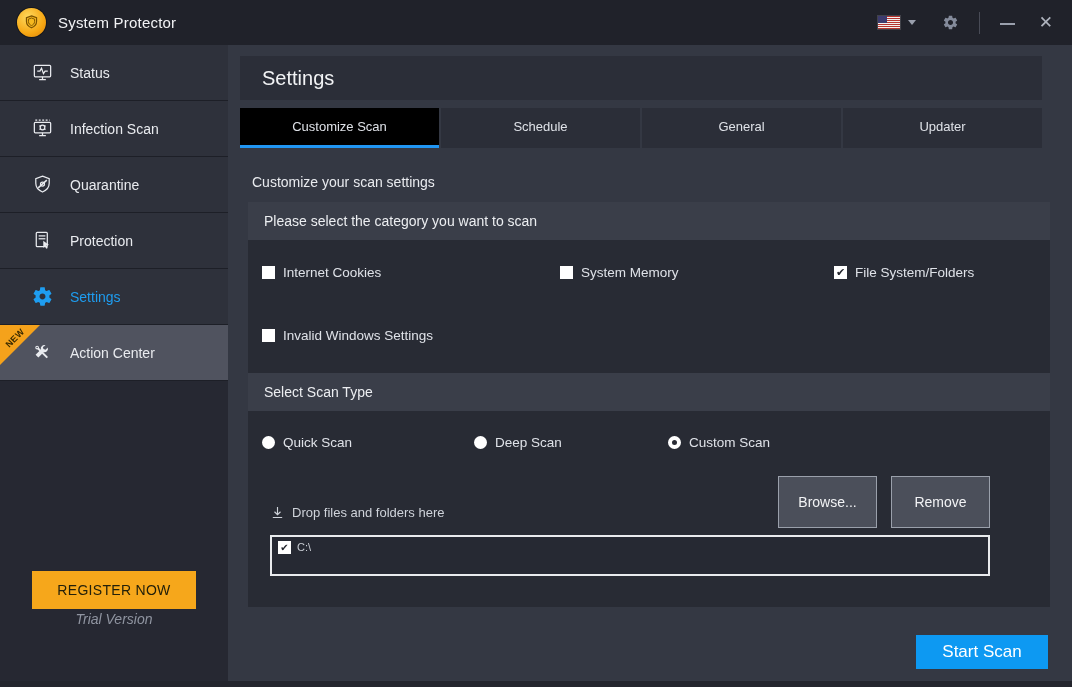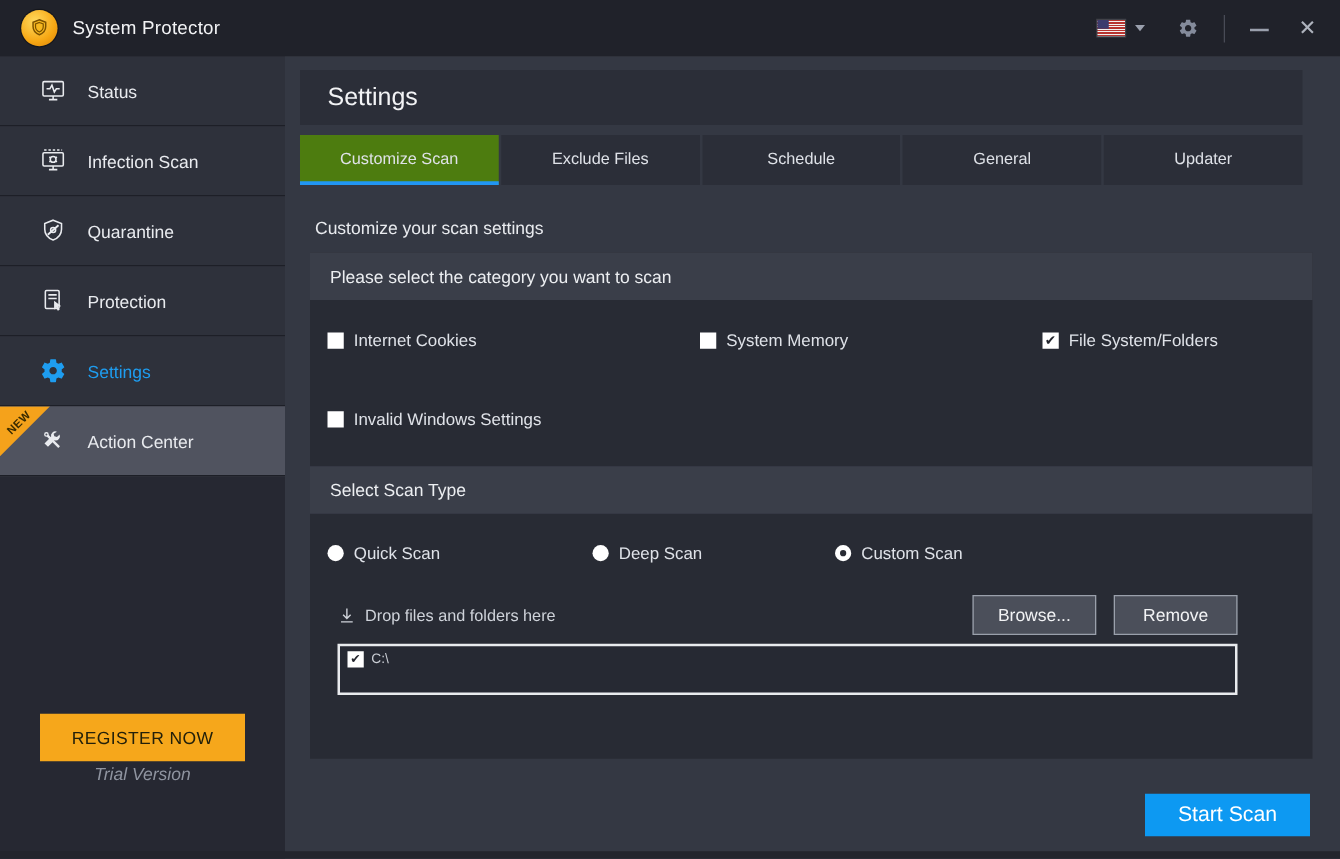--- a/index.html
+++ b/index.html
@@ -50,21 +50,21 @@
 
   
   .main { position:absolute; top:45px; left:228px; width:844px; height:642px; background:#343843; }
   .page-strip { margin:11px 30px 0 12px; height:44px; background:#2b2e38;
                 display:flex; align-items:center; padding-left:22px; }
   .page-title { font-size:20px; color:#f2f3f5; font-weight:normal; }
 
   .tabs { margin:8px 30px 0 12px; height:40px; display:flex; gap:2px; }
   .tab { flex:1; background:#2b2e38; display:flex; align-items:center; justify-content:center;
          font-size:13px; color:#dfe2e8; cursor:pointer; border-bottom:3px solid transparent; }
-  .tab.active { background:#4d7c0f; border-bottom:3px solid #2196f3; }
+  .tab.active { background:#000000; border-bottom:3px solid #2196f3; }
 
   .subtitle { margin:26px 0 0 24px; font-size:14px; color:#e9ebef; }
 
   .panel { margin:12px 22px 0 20px; height:405px; background:#282b34; }
   .sec-header { height:38px; background:#3a3e49; display:flex; align-items:center;
                 padding-left:16px; font-size:14px; color:#eceef1; }
 
   .cb-grid { padding:25px 14px 30px 14px; display:grid;
              grid-template-columns:250px 226px auto; row-gap:25px;gap:48px; }
   .opt { display:flex; align-items:center; gap:8px; cursor:pointer; font-size:13.5px; color:#dfe2e8; }
@@ -75,21 +75,21 @@
   .cb.checked::after { content:"✔"; }
   .cb-sm { width:13px; height:13px; font-size:10px; }
 
   .radio-row { padding:24px 14px 0 14px; display:grid; grid-template-columns:212px 194px auto; }
   .radio { width:13px; height:13px; border-radius:50%; background:#fff; flex:0 0 auto; }
   .radio.selected { background:#282b34; border:4px solid #fff; }
 
   .drop-row { margin:26px 60px 0 22px; display:flex; align-items:flex-end; }
   .drop-label { display:flex; align-items:center; gap:7px; font-size:13px; color:#cfd3da; margin-bottom:8px; }
   .btns { margin-left:auto; display:flex; gap:14px; }
-  .gray-btn { width:99px; height:32px; background:#4b4f5a; border:1px solid #9aa0ab;
+  .gray-btn { width:99px; height:52px; background:#4b4f5a; border:1px solid #9aa0ab;
               color:#f2f3f5; font-family:inherit; font-size:14px; cursor:pointer; }
 
   .listbox { margin:7px 60px 0 22px; height:41px; border:2px solid #e9ebee;
              background:#262933; padding:4px 6px; }
   .path-item { display:flex; align-items:flex-start; gap:6px; font-size:11px; color:#c9cdd4; cursor:pointer; }
 
   .footer { position:absolute; right:24px; bottom:18px; }
   .start-btn { width:132px; height:34px; background:#0d99f2; border:none; color:#fff;
                font-family:inherit; font-size:17px; cursor:pointer; }
 
@@ -201,23 +201,20 @@
   <main class="main">
     <div class="page-strip">
       <h1 class="page-title">Settings</h1>
     </div>
 
     <div class="tabs">
       <div class="tab active">
           <span>Customize Scan</span>
         </div>
       <div class="tab">
-          <span>Exclude Files</span>
-        </div>
-      <div class="tab">
           <span>Schedule</span>
         </div>
       <div class="tab">
           <span>General</span>
         </div>
       <div class="tab">
           <span>Updater</span>
         </div>
     </div>
 

